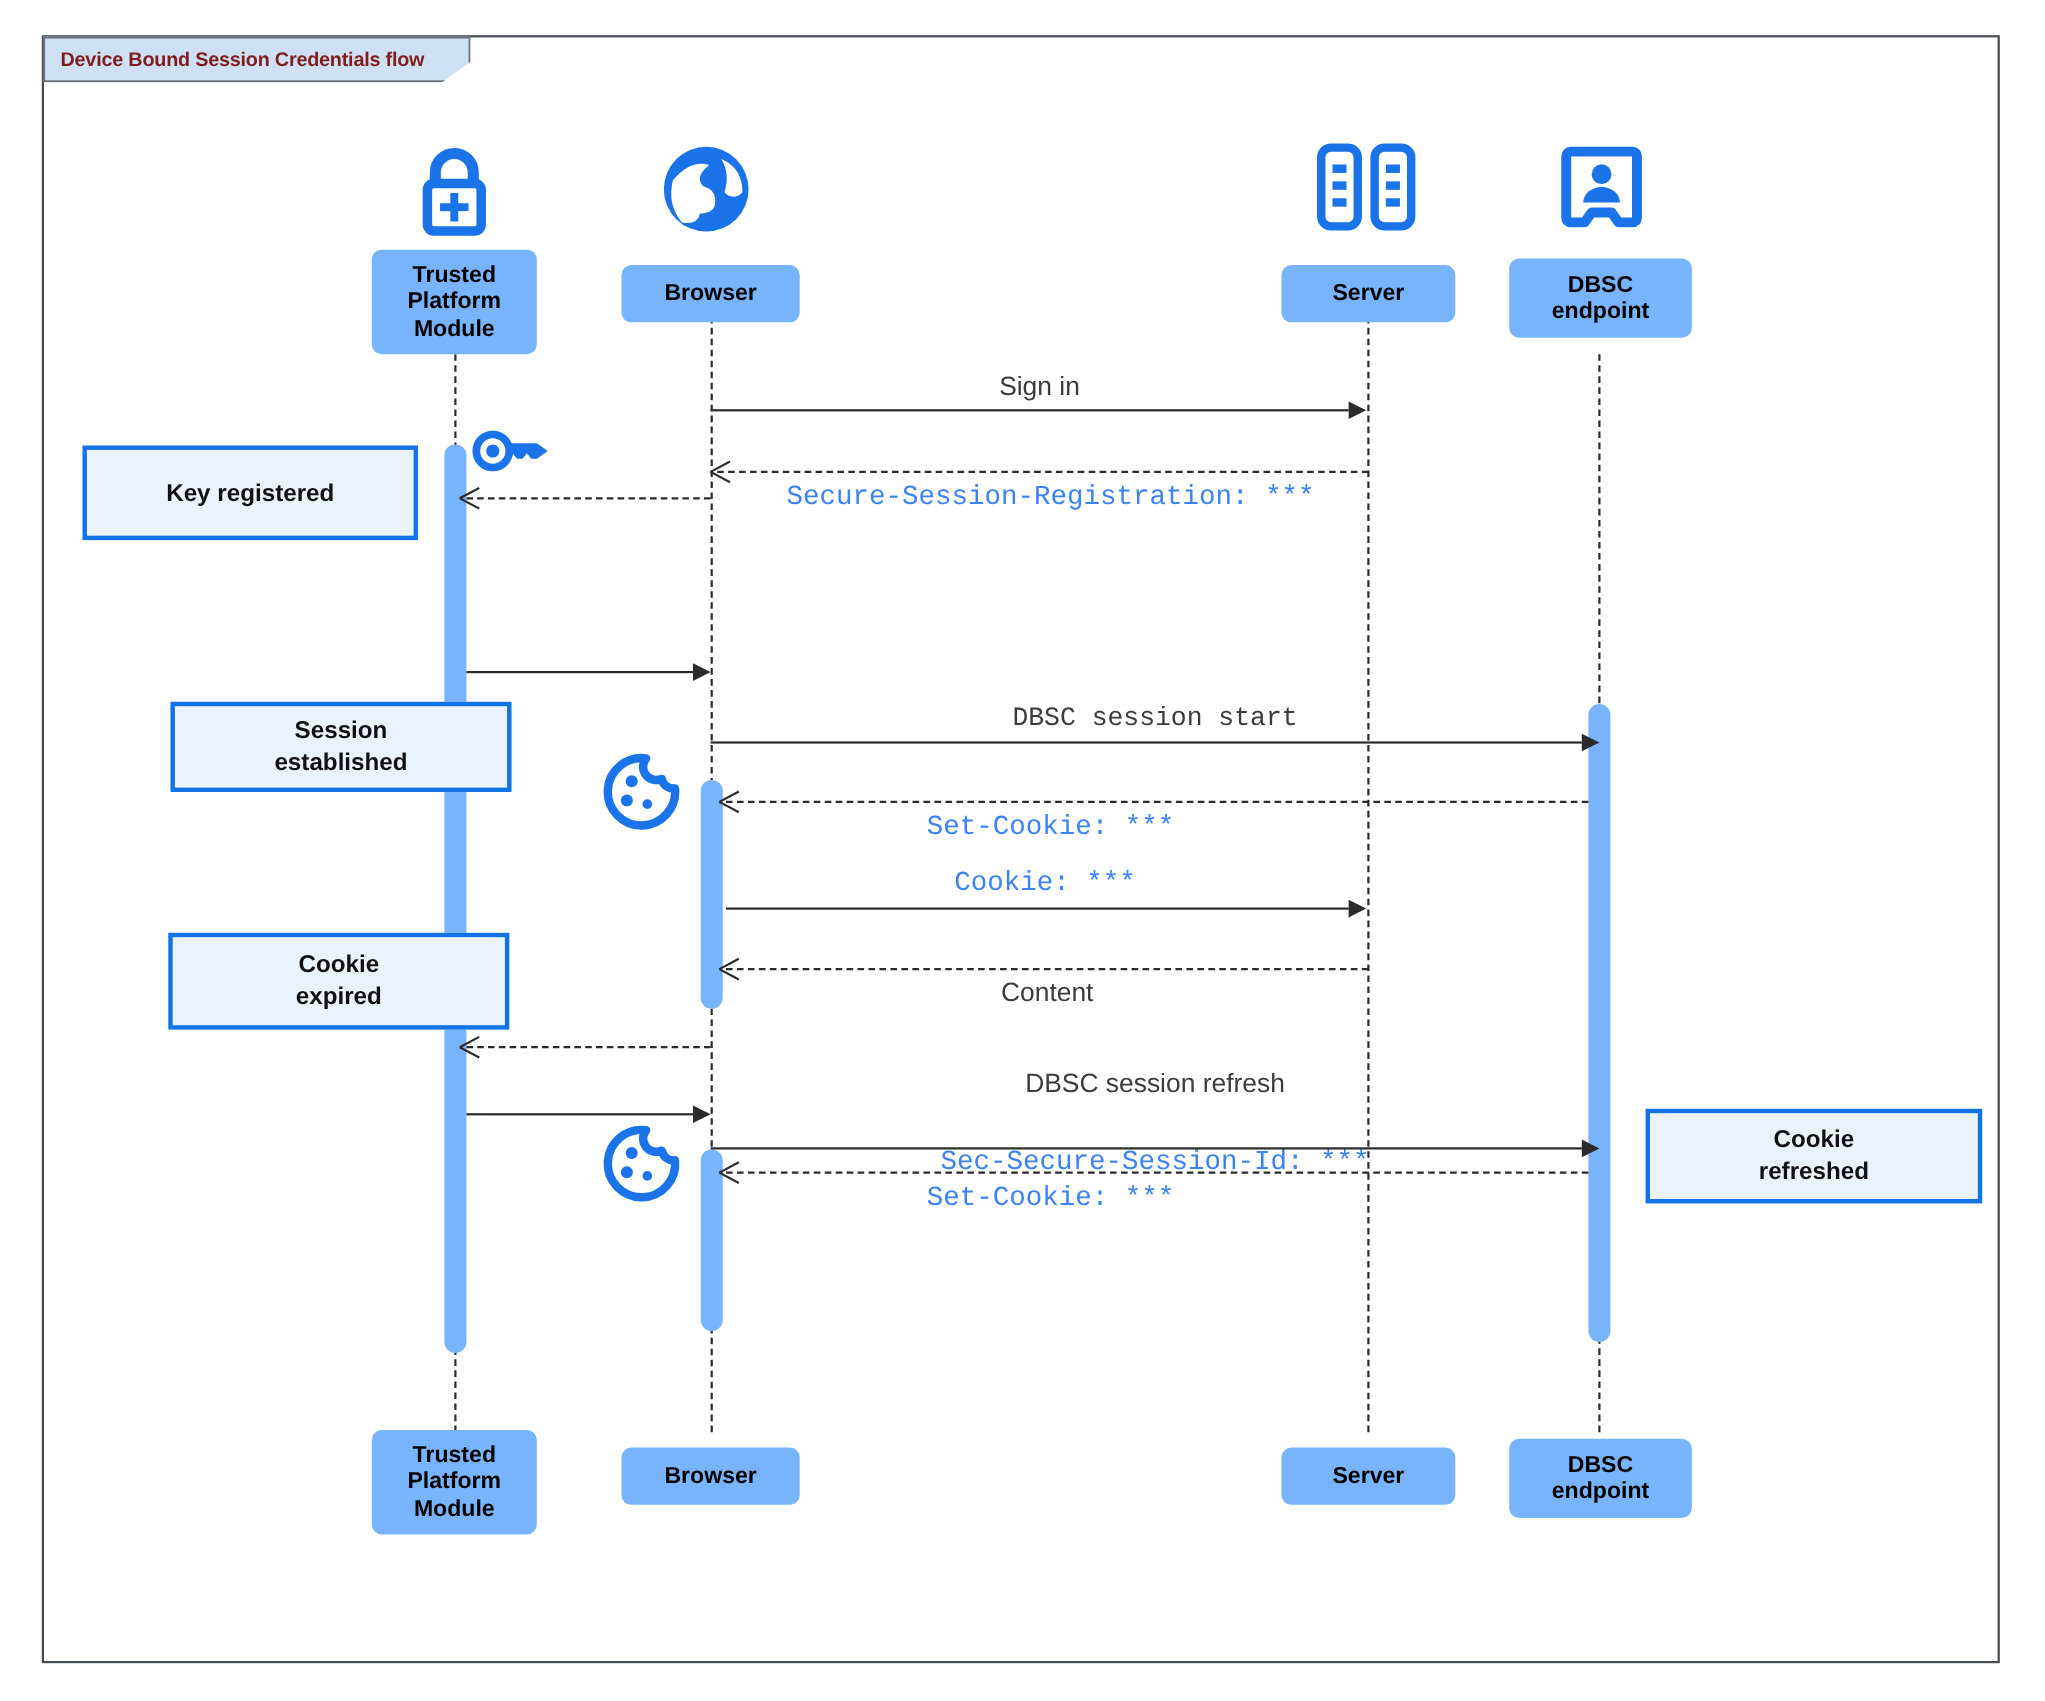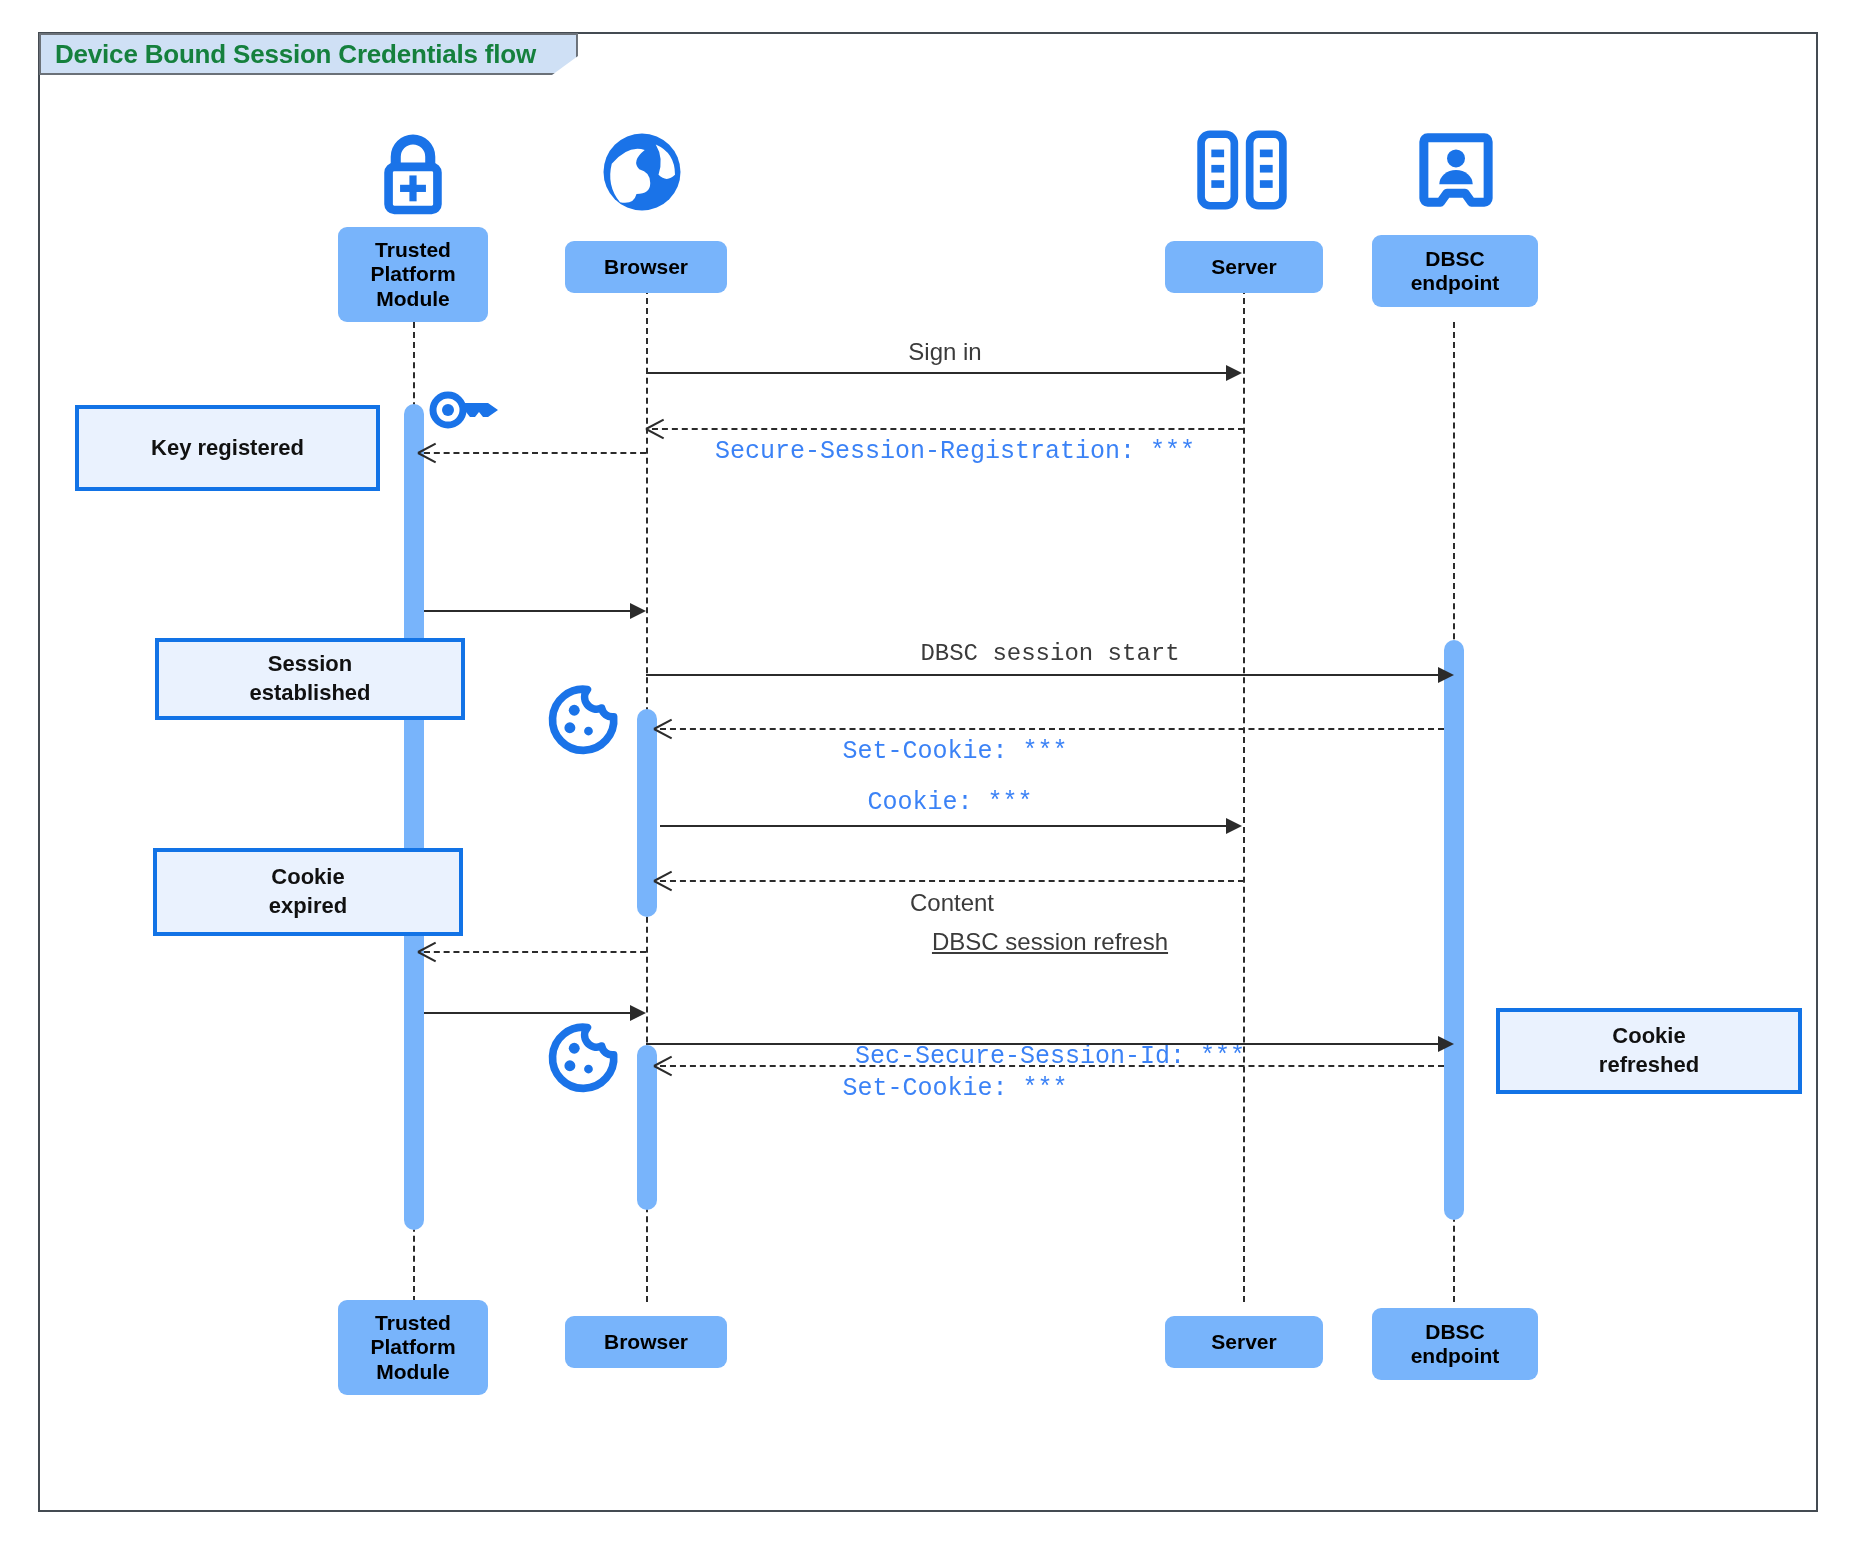--- a/index.html
+++ b/index.html
@@ -5,21 +5,21 @@
   html,body{margin:0;padding:0;background:#ffffff;}
   body{font-family:"Liberation Sans",sans-serif;}
   #canvas{position:relative;width:1859px;height:1546px;background:#ffffff;overflow:hidden;}
 
   
   .frame{position:absolute;left:38px;top:32px;width:1780px;height:1480px;
          border:2px solid #444b52;background:#ffffff;box-sizing:border-box;}
   .frame-title{position:absolute;left:39px;top:33px;height:42px;
         background:#cfe0f5;border:2px solid #6b7178;box-sizing:border-box;
         padding:0 40px 0 14px;display:flex;align-items:center;
-        font-size:26px;font-weight:bold;color:#15803d;letter-spacing:-0.2px;
+        font-size:18px;font-weight:bold;color:#7f1d1d;letter-spacing:-0.2px;
         clip-path:polygon(0 0,100% 0,100% 55%,calc(100% - 26px) 100%,0 100%);}
 
   
   .lifeline{position:absolute;width:0;border-left:2px dashed #2b2b2b;}
 
   
   .actor{position:absolute;background:#78b4fb;border-radius:9px;
          display:flex;align-items:center;justify-content:center;text-align:center;
          font-size:21px;font-weight:bold;color:#000;line-height:1.15;
          box-sizing:border-box;}
@@ -183,21 +183,21 @@
   <div class="msg-label" style="left:660px;top:889px;width:584px;">Content</div>
 
   <div class="note" style="left:153px;top:848px;width:310px;height:88px;">
     <span style="white-space:pre-line">Cookie
 expired</span>
   </div>
 
   <div class="msg-line dashed" style="left:424px;top:951px;width:222px;"></div>
   <div class="arrow-open left" style="left:418px;top:942px;"></div>
 
-  <div class="msg-label" style="left:646px;top:928px;width:808px;text-decoration:underline;">DBSC session refresh</div>
+  <div class="msg-label" style="left:646px;top:972px;width:808px;">DBSC session refresh</div>
   <div class="msg-line" style="left:424px;top:1012px;width:212px;"></div>
   <div class="arrow-solid right" style="left:630px;top:1005px;"></div>
 
   <div class="msg-label mono" style="left:646px;top:1042px;width:808px;">Sec-Secure-Session-Id: ***</div>
   <div class="msg-line" style="left:646px;top:1043px;width:792px;"></div>
   <div class="arrow-solid right" style="left:1438px;top:1036px;"></div>
 
   <div class="note" style="left:1496px;top:1008px;width:306px;height:86px;">
     <span style="white-space:pre-line">Cookie
 refreshed</span>

